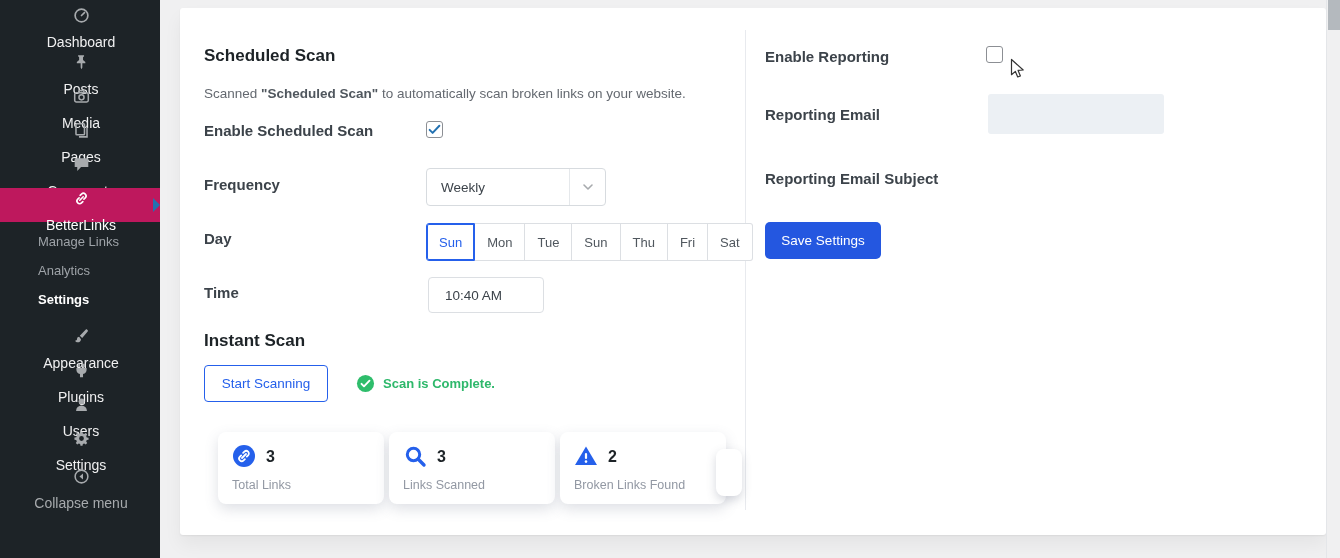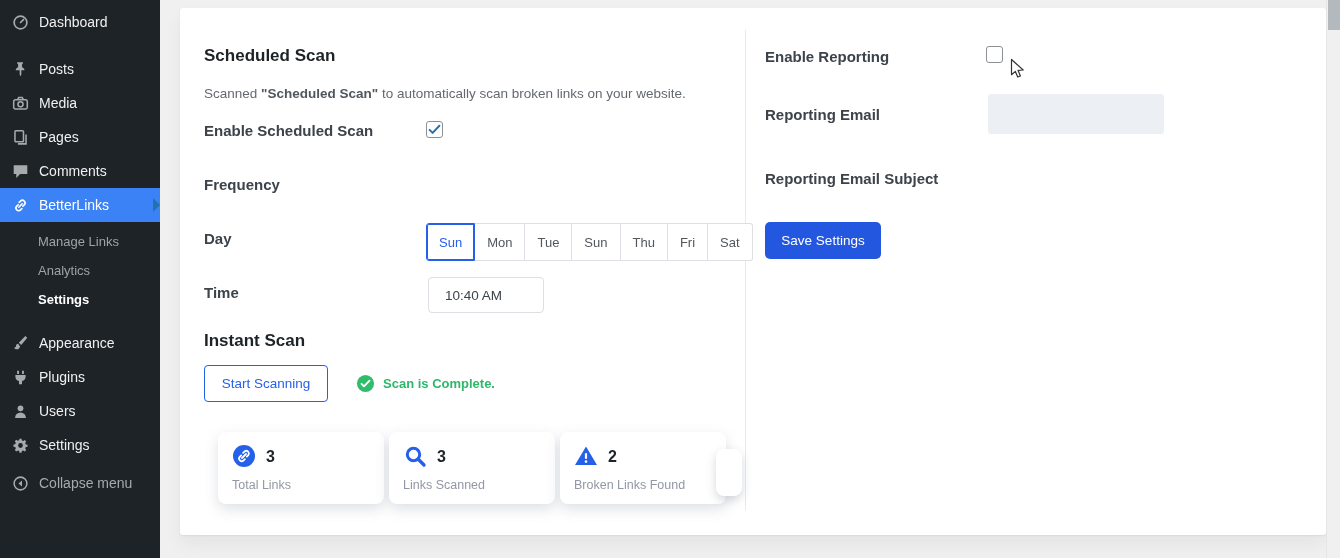--- a/index.html
+++ b/index.html
@@ -8,23 +8,23 @@
     font-family:"Liberation Sans", sans-serif;
     background:#f0f0f1;
     position:relative;
     overflow:hidden;
     color:#1d2327;
   }
 
   
   .sidebar { position:absolute; left:0; top:0; width:160px; height:558px; background:#1d2327; font-size:14px; z-index:5; }
   .menu { padding-top:5px; }
-  .menu-item { display:flex; align-items:center; gap:9px; height:34px; padding:0 8px 0 10px; color:#f0f0f1; cursor:pointer; position:relative; }
+  .menu-item { display:flex; align-items:center; gap:9px; height:34px; padding:0 8px 0 10px; color:#f0f0f1; cursor:pointer; position:relative;flex-direction:column; }
   .mi-icon { width:20px; height:20px; flex:0 0 20px; display:flex; align-items:center; justify-content:center; color:#a7aaad; }
-  .menu-item.active { background:#3b82f6; color:#fff; }
+  .menu-item.active { background:#be185d; color:#fff; }
   .menu-item.active .mi-icon { color:#fff; }
   .menu-item.active::after { content:""; position:absolute; right:-7px; top:50%; margin-top:-7px; border:7px solid transparent; border-left-color:#2271b1; }
   .sep { height:13px; }
   .submenu { padding:5px 0 12px; }
   .submenu-item { display:block; padding:7px 0 7px 38px; font-size:13px; color:#9ea3a8; cursor:pointer; }
   .submenu-item.current { color:#fff; font-weight:bold; }
   .collapse-item { margin-top:4px; color:#a7aaad; }
 
   
   .card { position:absolute; left:180px; top:8px; width:1146px; height:527px; background:#fff; border-radius:3px;
@@ -216,20 +216,28 @@
   <p class="description"><span>Scanned </span><b>"Scheduled Scan"</b><span> to automatically scan broken links on your website.</span></p>
 
   <span class="field-label" style="left:24px; top:114px;">Enable Scheduled Scan</span>
   <span class="checkbox" style="left:246px; top:113px;">
     <svg viewBox="0 0 20 20" width="15" height="15">
         <path d="M3.5 10.5l4 4L16.5 5" fill="none" stroke="#2271b1" stroke-width="2.6" stroke-linecap="round" stroke-linejoin="round"></path>
       </svg>
   </span>
 
   <span class="field-label" style="left:24px; top:168px;">Frequency</span>
+  <div class="select">
+    <span class="sel-text">Weekly</span>
+    <span class="sel-caret">
+      <svg viewBox="0 0 14 14" width="14" height="14">
+          <path d="M3 5l4 4 4-4" fill="none" stroke="#a7aaad" stroke-width="1.6" stroke-linecap="round" stroke-linejoin="round"></path>
+        </svg>
+    </span>
+  </div>
 
   <span class="field-label" style="left:24px; top:222px;">Day</span>
   <div class="day-group">
     <button class="day-btn selected">Sun</button>
     <button class="day-btn">Mon</button>
     <button class="day-btn">Tue</button>
     <button class="day-btn">Sun</button>
     <button class="day-btn">Thu</button>
     <button class="day-btn">Fri</button>
     <button class="day-btn">Sat</button>

